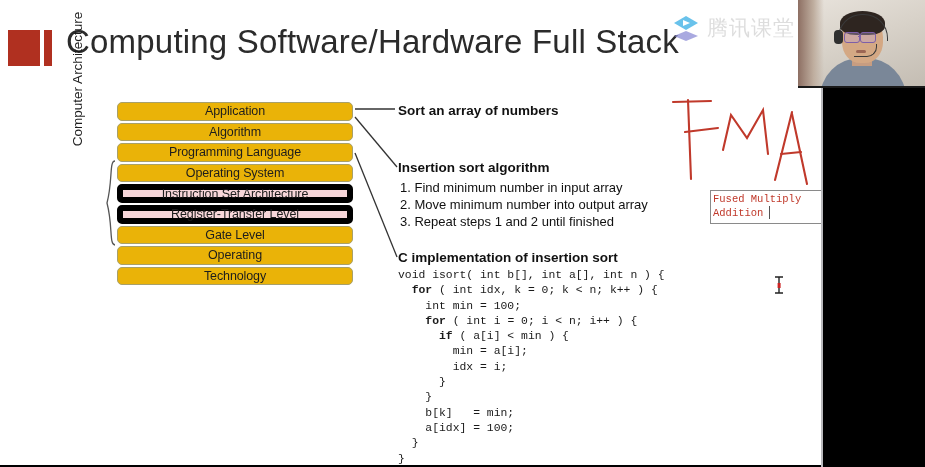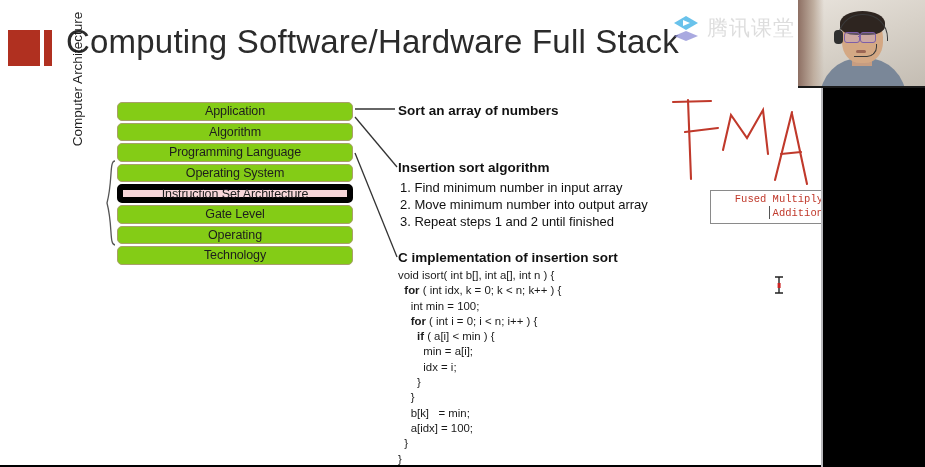--- a/index.html
+++ b/index.html
@@ -76,21 +76,21 @@
     border-radius: 5px;
     display: flex;
     align-items: center;
     justify-content: center;
     font-size: 12.5px;
     color: #1d1d1d;
     letter-spacing: -0.1px;
     box-sizing: border-box;
   }
   .layer.soft {
-    background: #84cc16;
+    background: #eab308;
     border: 1px solid #a8a06a;
   }
   .layer.arch {
     background: #f7d6d9;
     border: 6px solid #000000;
   }
 
   
   #ca-label {
     position: absolute;
@@ -149,21 +149,21 @@
   #ins-head    { left: 398px; top: 160px; }
   #ins-1       { left: 400px; top: 180px; }
   #ins-2       { left: 400px; top: 197px; }
   #ins-3       { left: 400px; top: 214px; }
   #c-head      { left: 398px; top: 250px; }
 
   #code {
     position: absolute;
     left: 398px;
     top: 268px;
-    font-family: Liberation Sans, sans-serif;
+    font-family: Liberation Mono, monospace;
     font-size: 11.4px;
     line-height: 15.3px;
     color: #1a1a1a;
     white-space: pre;
   }
   #code b { font-weight: bold; }
 
   
   #fma-ink {
     position: absolute;
@@ -186,21 +186,20 @@
   #fma-box-text {
     position: absolute;
     left: 713px;
     top: 192px;
     width: 110px;
     font-family: "Liberation Mono", "DejaVu Sans Mono", monospace;
     font-size: 10.5px;
     line-height: 14px;
     color: #c0392b;
     white-space: pre-line;
-    text-align: right;
   }
   #fma-caret {
     position: absolute;
     left: 769px;
     top: 206px;
     width: 1px;
     height: 13px;
     background: #555;
   }
   #text-cursor {
@@ -336,20 +335,21 @@
     <svg id="ca-brace" viewBox="0 0 11 86">
       <path d="M10 1 C4 1, 8 20, 2 43 C8 66, 4 85, 10 85" fill="none" stroke="#555" stroke-width="1.3"></path>
     </svg>
 
     <div id="stack">
         <div class="layer soft">Application</div>
         <div class="layer soft">Algorithm</div>
         <div class="layer soft">Programming Language</div>
         <div class="layer soft">Operating System</div>
         <div class="layer arch">Instruction Set Architecture</div>
+        <div class="layer arch">Register-Transfer Level</div>
         <div class="layer soft">Gate Level</div>
         <div class="layer soft">Operating</div>
         <div class="layer soft">Technology</div>
       </div>
 
     <svg id="connectors">
       <line x1="0" y1="14" x2="40" y2="14" stroke="#333" stroke-width="1.6"></line>
       <line x1="0" y1="22" x2="42" y2="72" stroke="#333" stroke-width="1.3"></line>
       <line x1="0" y1="58" x2="42" y2="162" stroke="#333" stroke-width="1.3"></line>
     </svg>

